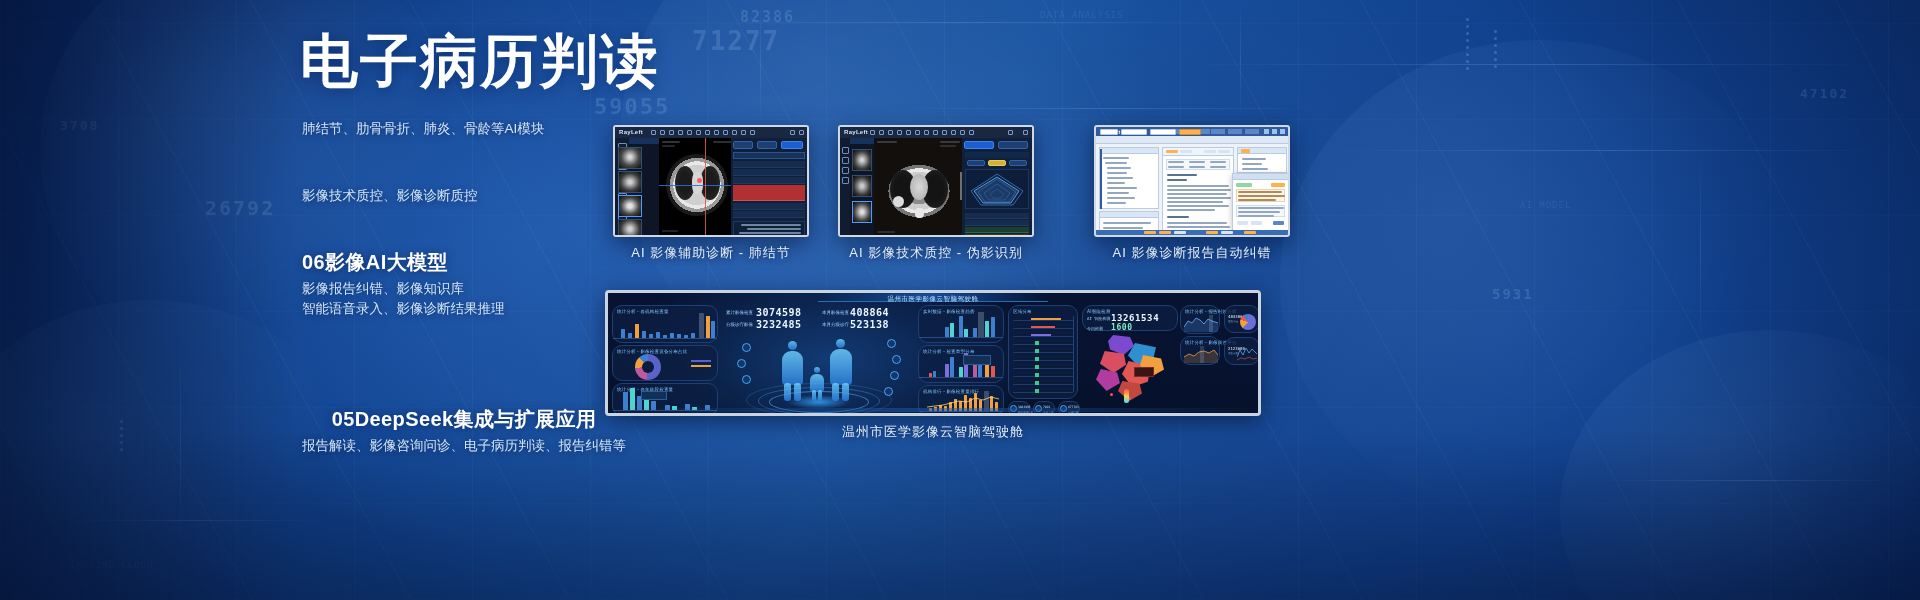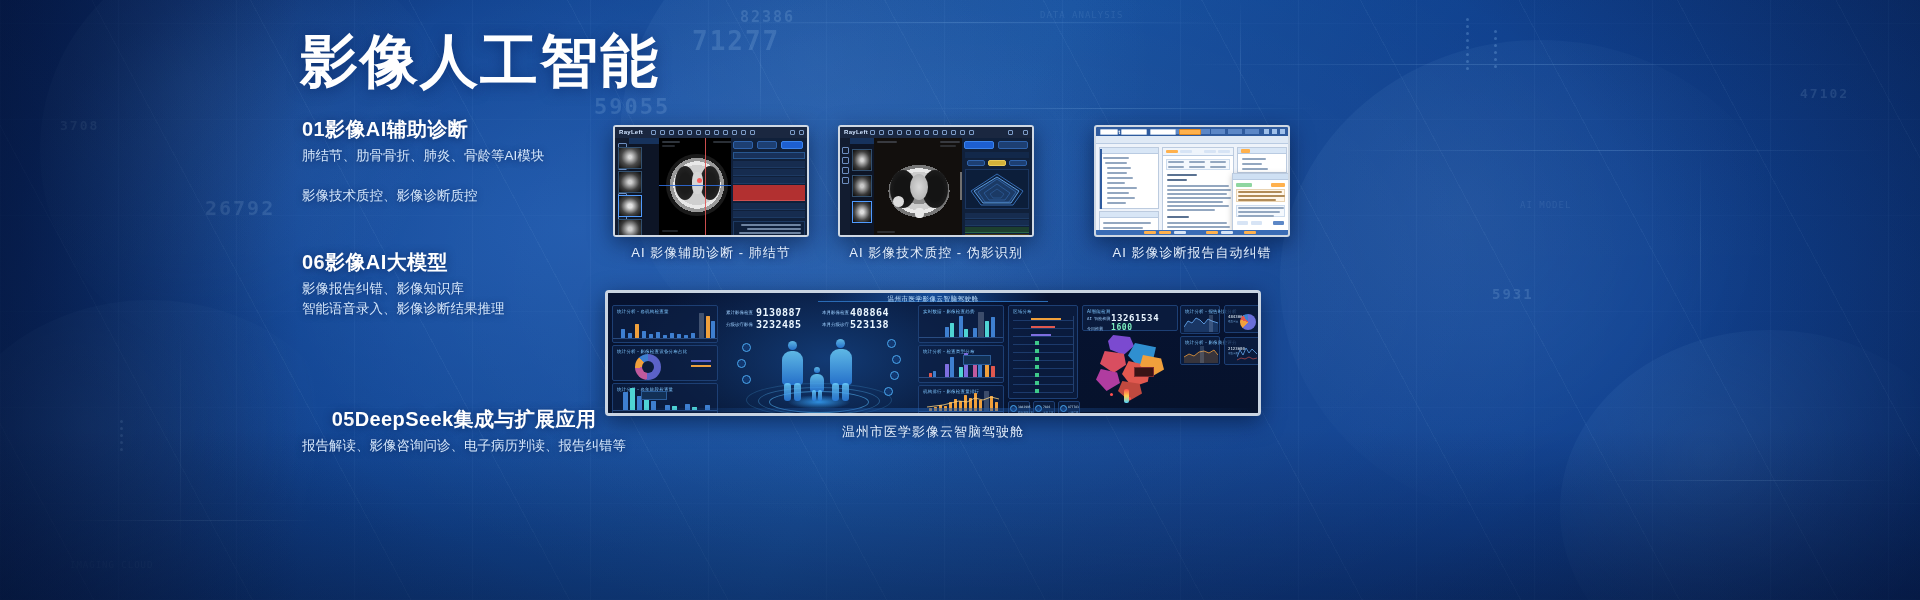--- a/index.html
+++ b/index.html
@@ -124,21 +124,21 @@
   .w-hdr { position:absolute; left:0; top:0; right:0; height:6px; background:#d8e6f6; border-bottom:1px solid #b9cbe2; }
   .w-tl { position:absolute; height:1.5px; background:#93a7c0; border-radius:1px; }
   .w-bot { position:absolute; left:0; bottom:0; right:0; height:5px; background:#3a6cb5; }
   .w-chip { position:absolute; height:3.5px; border-radius:1px; }
 
   
   #dash { position:absolute; z-index:5; }
   #dash .shot-frame { border:3px solid #c9d4e2; background:#060d1f; border-radius:4px; }
   .d-head { position:absolute; left:50%; transform:translateX(-50%); top:2px;
             font-size:6.5px; color:#bfe2ff; letter-spacing:.5px; white-space:nowrap; }
-  .card { position:absolute; background:rgba(12,31,66,.72); border:1px solid #1d3f74; border-radius:2px; }
+  .card { position:absolute; background:rgba(12,31,66,.72); border:1px solid #1d3f74; border-radius:10px; }
   .card-t { position:absolute; left:4px; top:2.5px; font-size:4.5px; color:#7fc7ff; white-space:nowrap; letter-spacing:.2px;}
   .kpi { position:absolute; font-family:"DejaVu Sans Mono","Liberation Mono",monospace; white-space:nowrap; }
   .cbar { position:absolute; bottom:0; border-radius:.5px; }
   .donut { position:absolute; border-radius:50%; }
   .pie { position:absolute; border-radius:50%; }
   .hologram { position:absolute; }
   .holo-fig { position:absolute; background:linear-gradient(180deg,#6fd4ff,#2a7ee0); opacity:.82; }
   .ring { position:absolute; border-radius:50%; border:1px solid rgba(90,190,255,.55); }
   .orb { position:absolute; width:9px; height:9px; border-radius:50%; border:1px solid #4aa8f0; background:rgba(20,60,120,.7); }
   .mapshape { position:absolute; }
@@ -207,25 +207,24 @@
   <div class="bgnum" style="left:60px;   top:118px;font-size:13px;">3708</div>
   <div class="bgtext" style="left:1040px; top:10px;">DATA ANALYSIS</div>
   <div class="bgtext" style="left:1520px; top:200px;">AI MODEL</div>
   <div class="bgtext" style="left:70px;   top:560px;">IMAGING CLOUD</div>
 
   <div class="bg-left-dark"></div>
   <div class="bg-bottom-dark"></div>
   <div class="bg-vign"></div>
 
   <div id="left-col">
-    <div id="main-title">影像人工智能</div>
+    <div id="main-title">电子病历判读</div>
   </div>
 
   <div class="feature" style="position:absolute;left:302px;top:116px;z-index:6;">
-    <div class="feat-head"><span>01</span><span>影像AI辅助诊断</span></div>
     <div class="feat-sub">
         <span>肺结节、肋骨骨折、肺炎、骨龄等AI模块</span>
       </div>
   </div>
 
   <div class="feature" style="position:absolute;left:302px;top:183px;z-index:6;">
     <div class="feat-sub">
         <span>影像技术质控、影像诊断质控</span>
       </div>
   </div>
@@ -553,21 +552,21 @@
         <div class="cbar" style="left:59px;width:5px;height:4px;bottom:5px;background:#4fd4d4;"></div>
         <div class="cbar" style="left:72px;width:5px;height:6px;bottom:5px;background:#3e7fd0;"></div>
         <div class="cbar" style="left:79px;width:5px;height:3px;bottom:5px;background:#4fd4d4;"></div>
         <div class="cbar" style="left:92px;width:5px;height:5px;bottom:5px;background:#3e7fd0;"></div>
         <div style="position:absolute;left:28px;top:7px;width:26px;height:9px;background:#123055;border:1px solid #2b5c98;"></div>
         <div style="position:absolute;left:0;bottom:4px;width:100%;height:1px;background:rgba(70,120,190,.5);"></div>
       </div>
 
       <div style="position:absolute;left:118px;top:12px;width:186px;height:26px;">
         <div class="kpi" style="left:0;top:5px;font-size:4.5px;color:#9fd0ff;">累计影像检查</div>
-        <div class="kpi" style="left:30px;top:2px;font-size:10px;color:#eaf6ff;font-weight:700;letter-spacing:.5px;">9130887</div>
+        <div class="kpi" style="left:30px;top:2px;font-size:10px;color:#eaf6ff;font-weight:700;letter-spacing:.5px;">3074598</div>
         <div class="kpi" style="left:96px;top:5px;font-size:4.5px;color:#9fd0ff;">本月影像检查</div>
         <div class="kpi" style="left:124px;top:2px;font-size:10px;color:#eaf6ff;font-weight:700;letter-spacing:.5px;">408864</div>
         <div class="kpi" style="left:0;top:17px;font-size:4.5px;color:#9fd0ff;">分级诊疗影像</div>
         <div class="kpi" style="left:30px;top:14px;font-size:10px;color:#eaf6ff;font-weight:700;letter-spacing:.5px;">3232485</div>
         <div class="kpi" style="left:96px;top:17px;font-size:4.5px;color:#9fd0ff;">本月分级诊疗</div>
         <div class="kpi" style="left:124px;top:14px;font-size:10px;color:#eaf6ff;font-weight:700;letter-spacing:.5px;">523138</div>
       </div>
 
       <div class="hologram" style="left:128px;top:36px;width:166px;height:86px;">
         <div class="ring" style="left:33px;top:62px;width:100px;height:22px;"></div>

